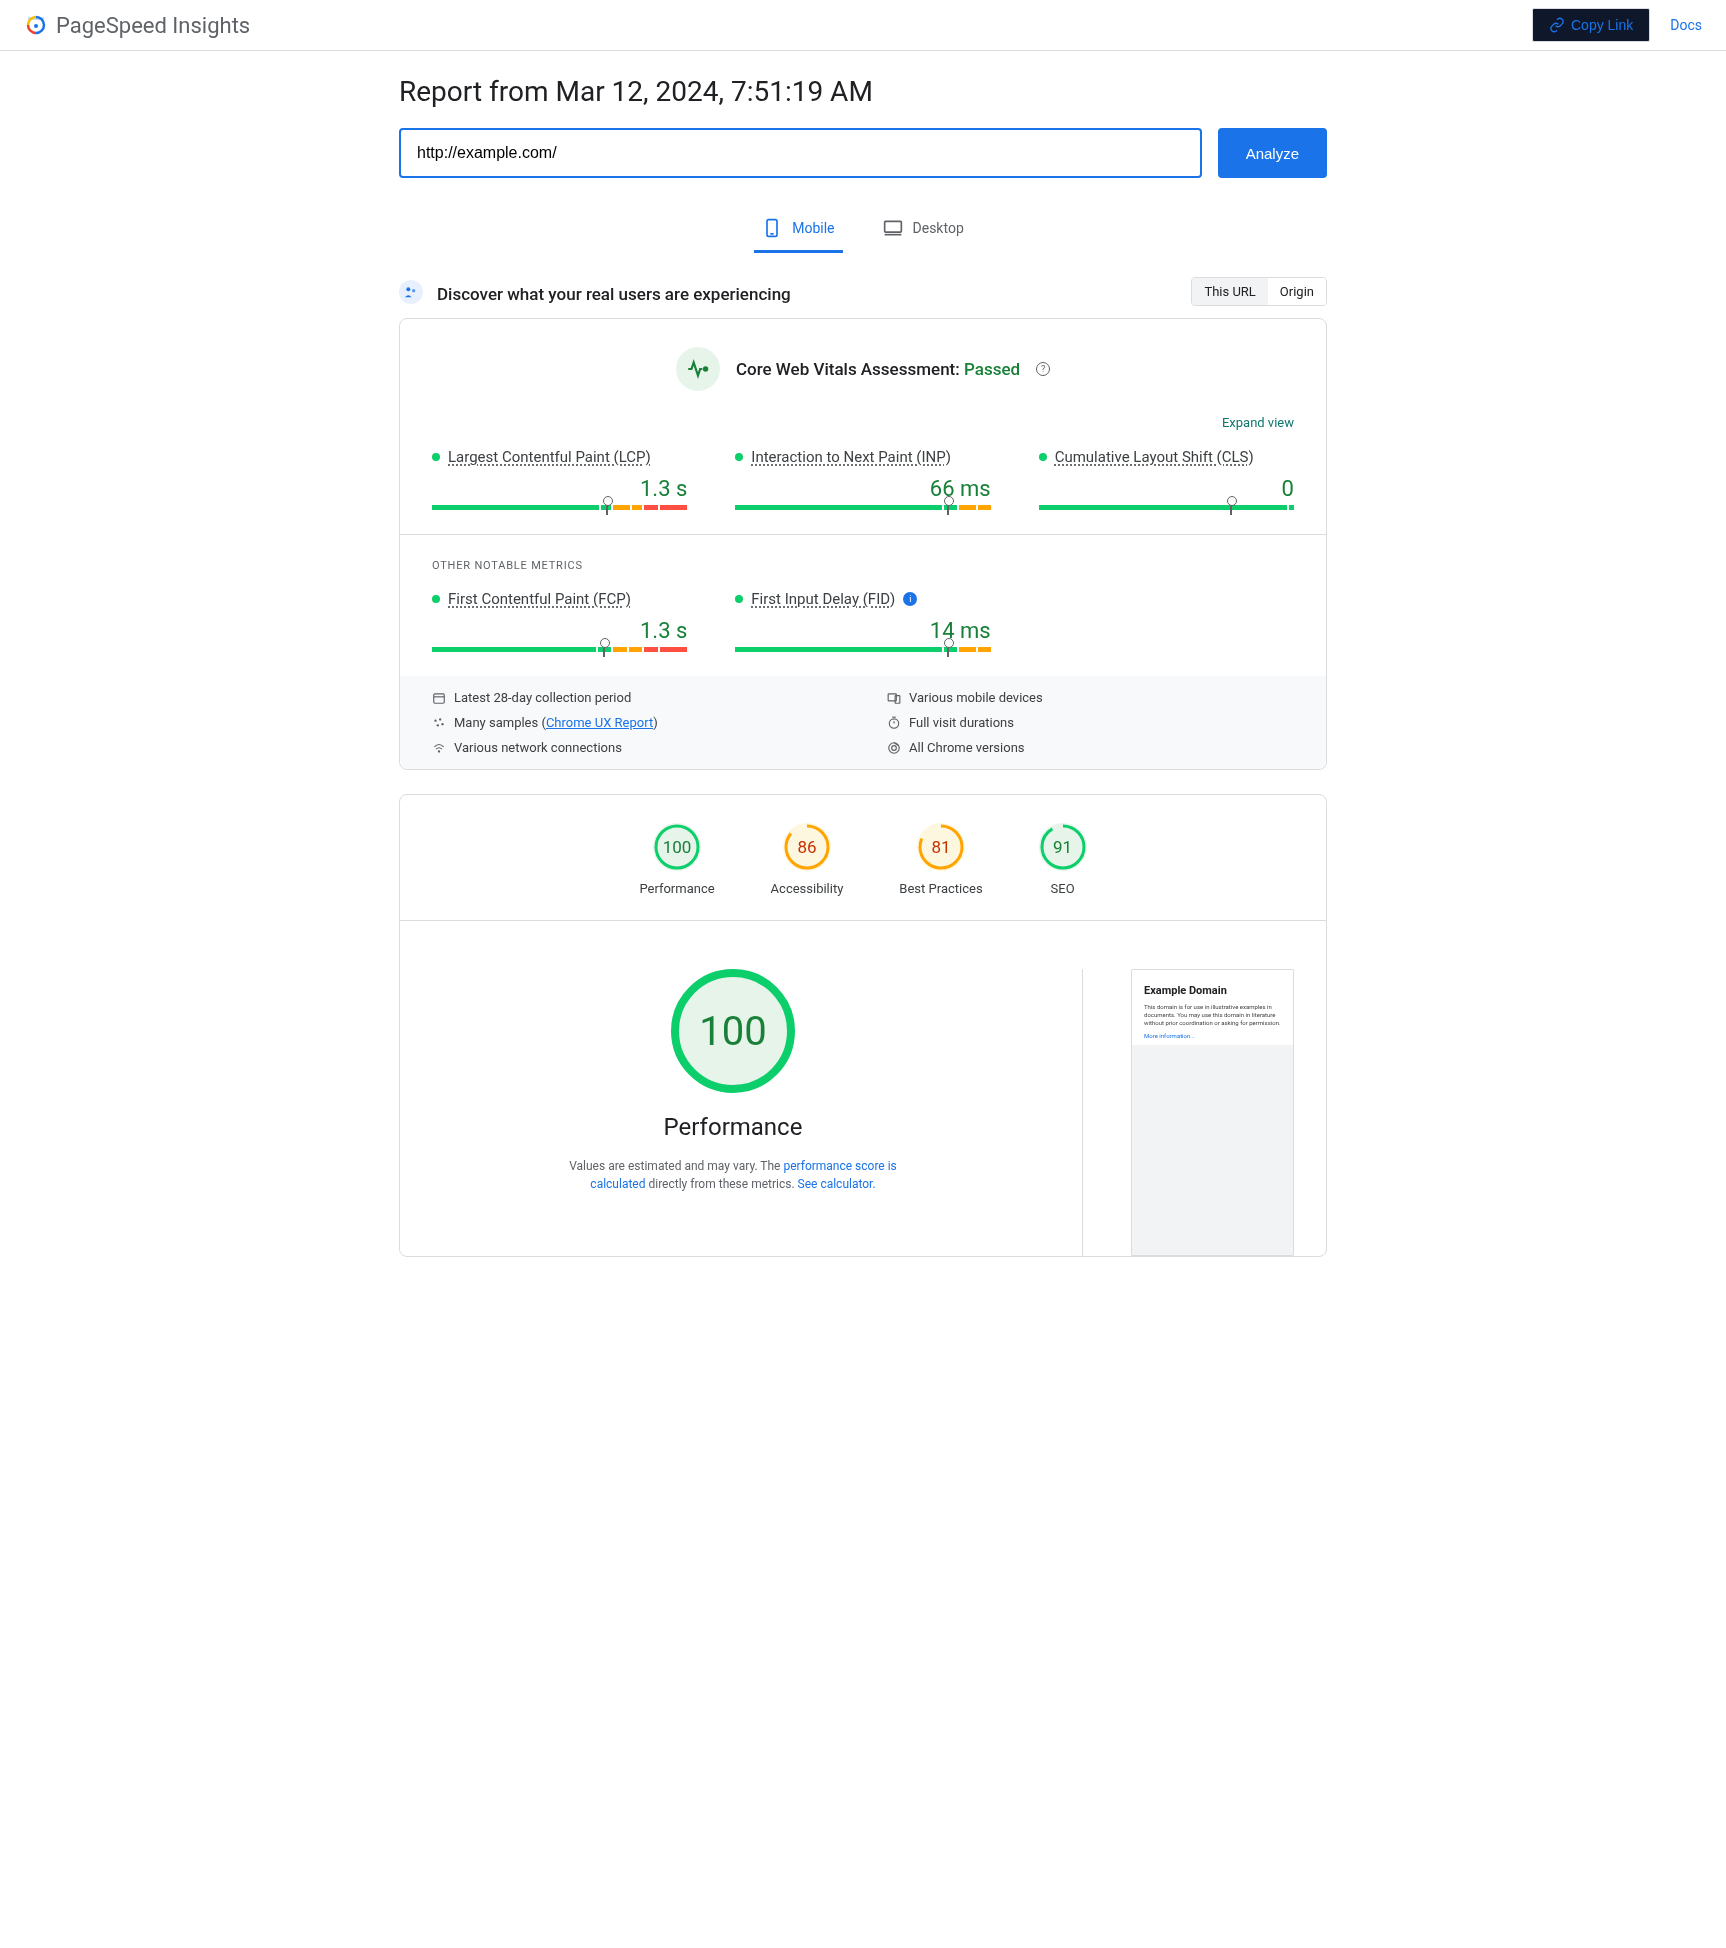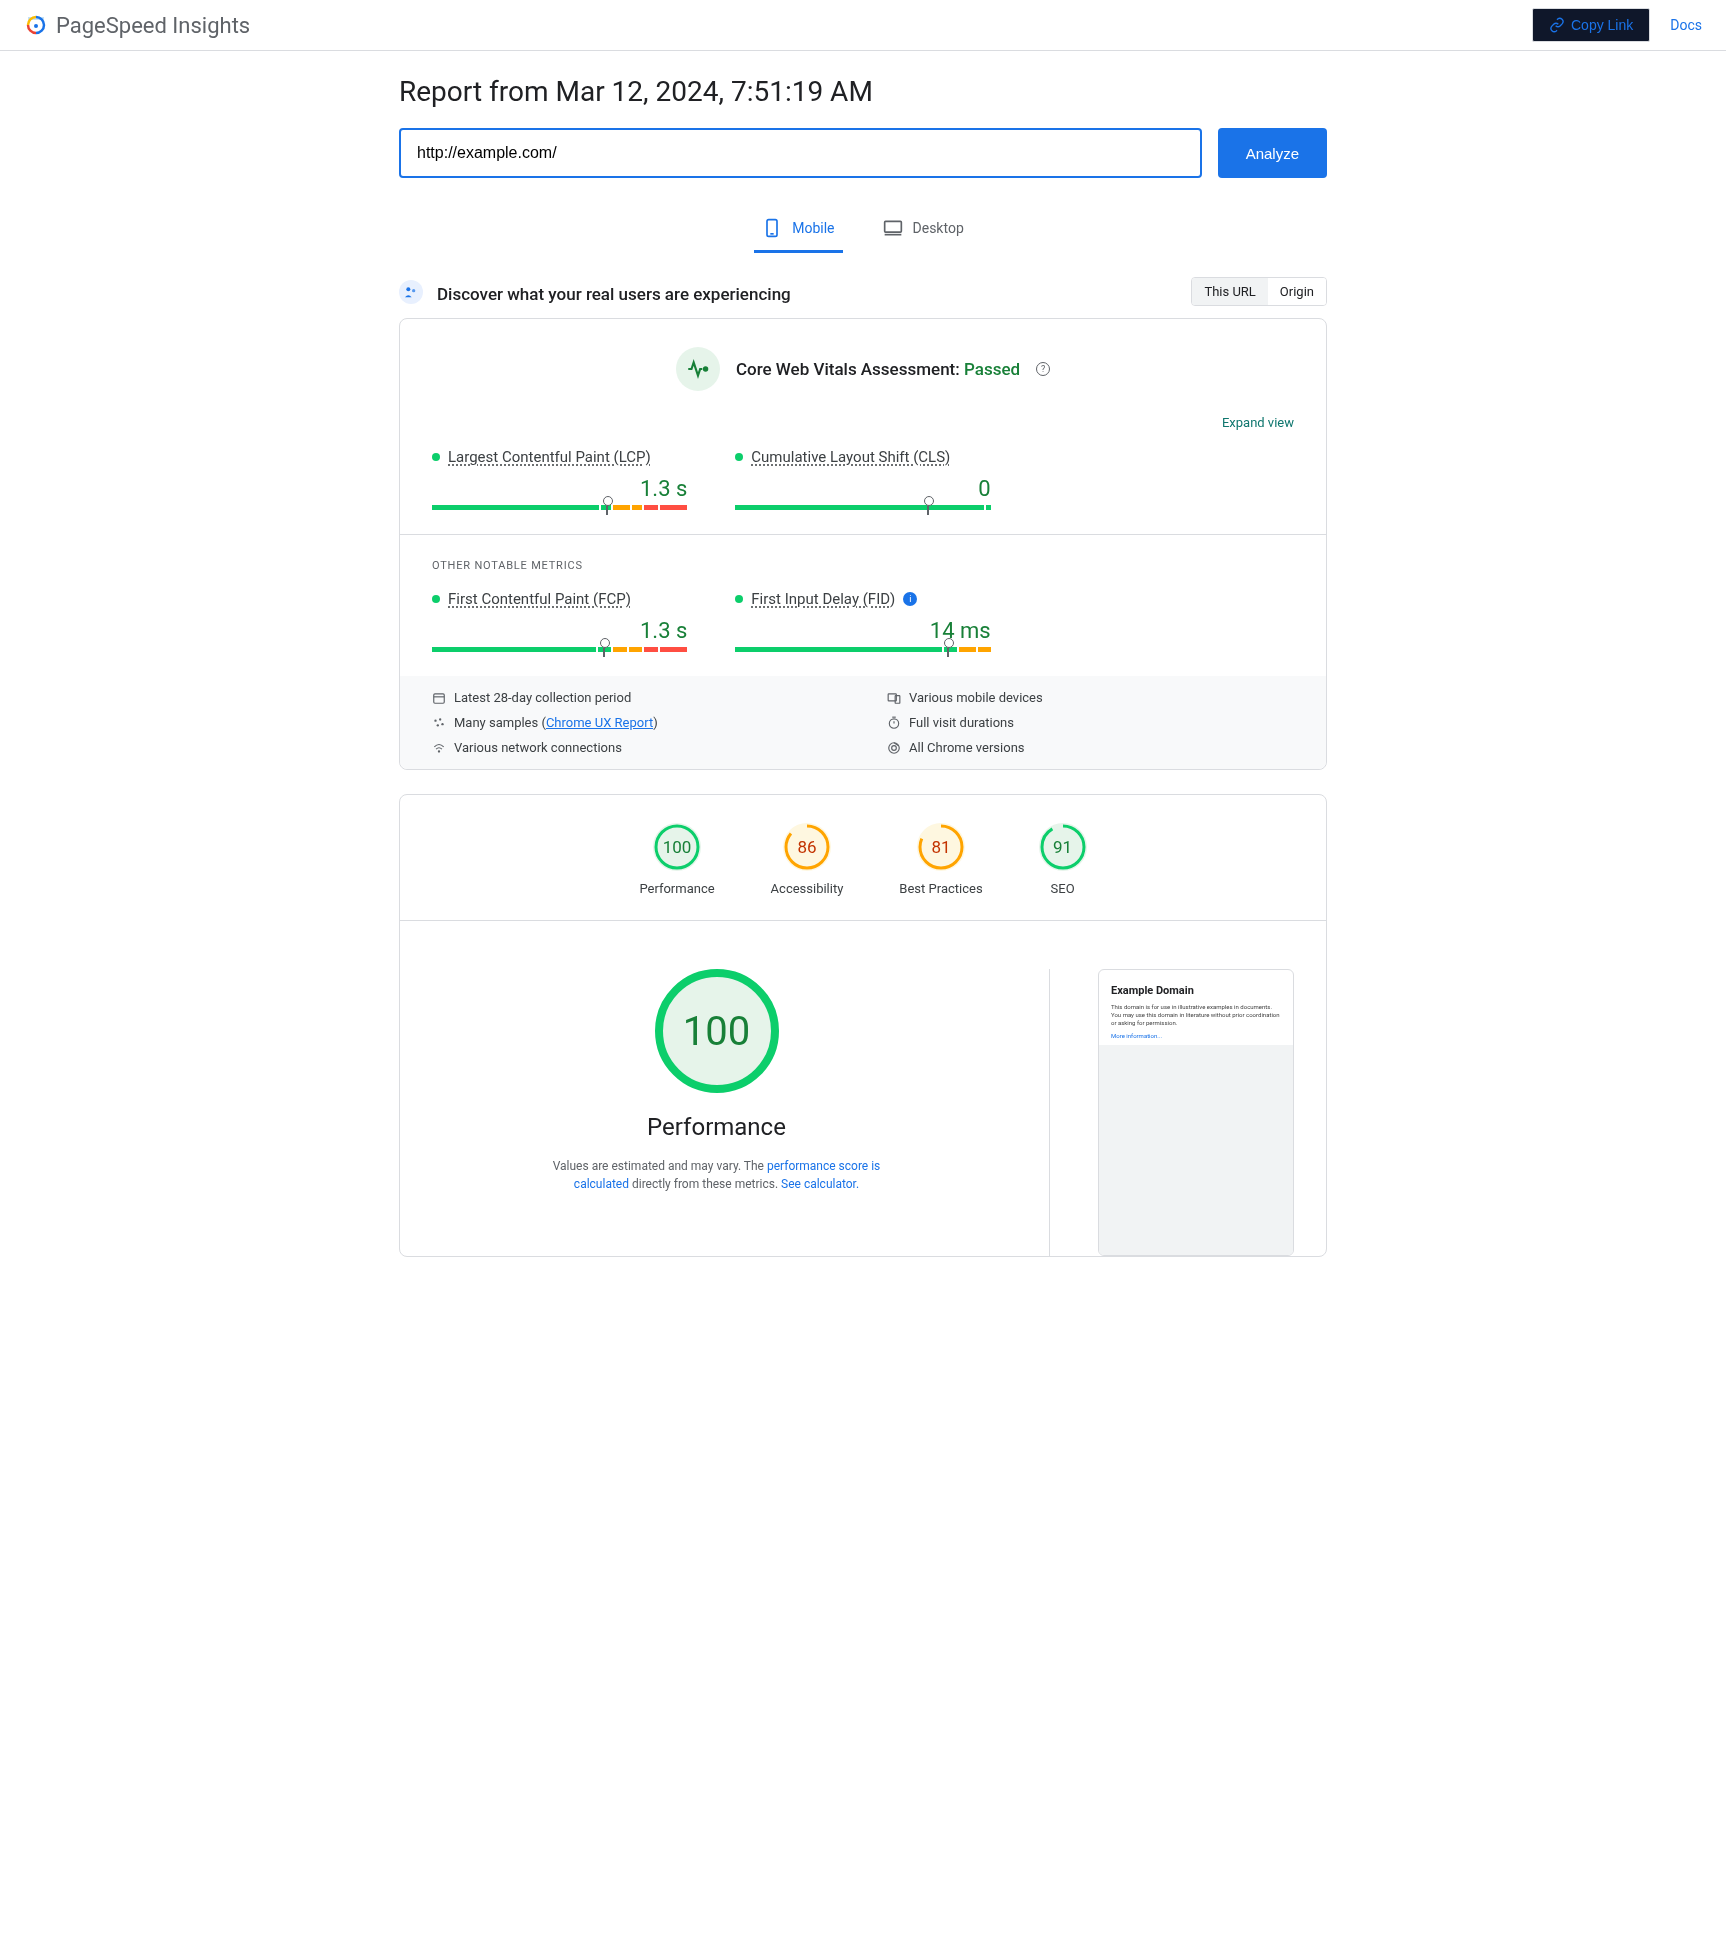--- a/index.html
+++ b/index.html
@@ -63,21 +63,21 @@
 .gauge-orange { background: #fef7e0; color: #c33300; }
 .gauge svg { position: absolute; top: 0; left: 0; transform: rotate(-90deg); }
 .gauge-label { font-size: 13px; color: #3c4043; }
 .diag-body { display: flex; gap: 48px; align-items: flex-start; margin-top: 48px; }
 .big-gauge { flex: 1; text-align: center; }
 .big-circle { width: 124px; height: 124px; border-radius: 50%; margin: 0 auto 20px auto; display: flex; align-items: center; justify-content: center; font-size: 40px; color: #188038; background: #e6f4ea; border: 8px solid #0cce6b; }
 .bg-label { font-size: 24px; margin-bottom: 16px; }
 .disclaim { font-size: 12px; color: #5f6368; max-width: 380px; margin: 0 auto; line-height: 1.5; }
 .disclaim a { color: #1a73e8; cursor: pointer; }
 .vsep { width: 1px; background: #dadce0; align-self: stretch; }
-.preview-card { width: 196px; border: 1px solid #dadce0; border-radius: 6px; overflow: hidden; }
+.preview-card { width: 163px; border: 1px solid #dadce0; border-radius: 1px; overflow: hidden; }
 .pc-head { padding: 14px 12px 6px 12px; }
 .pc-title { font-size: 11px; font-weight: 700; margin-bottom: 6px; }
 .pc-body { font-size: 6px; color: #444; line-height: 1.3; margin-bottom: 6px; }
 .pc-link { font-size: 6px; color: #1a73e8; }
 .pc-gray { height: 210px; background: #f1f3f4; }
 </style>
 </head>
 <body>
 
 <div class="header">
@@ -174,20 +174,35 @@
             <div class="bar-seg o" style="width:7%"></div>
             <div class="bar-seg o" style="width:4%"></div>
             <div class="bar-seg r" style="width:6%"></div>
             <div class="bar-seg r" style="width:11%"></div>
       <div class="marker" style="left:68%"></div>
     </div>
   </div>
         <div class="metric">
     <div class="metric-head">
       <span class="dot"></span>
+      <span class="metric-name">Interaction to Next Paint (INP)</span>
+
+    </div>
+    <div class="metric-val">66 ms</div>
+    <div class="metric-bar">
+      <div class="bar-seg g" style="width:83%"></div>
+            <div class="bar-seg g" style="width:5%"></div>
+            <div class="bar-seg o" style="width:7%"></div>
+            <div class="bar-seg o" style="width:5%"></div>
+      <div class="marker" style="left:83%"></div>
+    </div>
+  </div>
+        <div class="metric">
+    <div class="metric-head">
+      <span class="dot"></span>
       <span class="metric-name">Cumulative Layout Shift (CLS)</span>
 
     </div>
     <div class="metric-val">0</div>
     <div class="metric-bar">
       <div class="bar-seg g" style="width:98%"></div>
             <div class="bar-seg g" style="width:2%"></div>
       <div class="marker" style="left:75%"></div>
     </div>
   </div>

